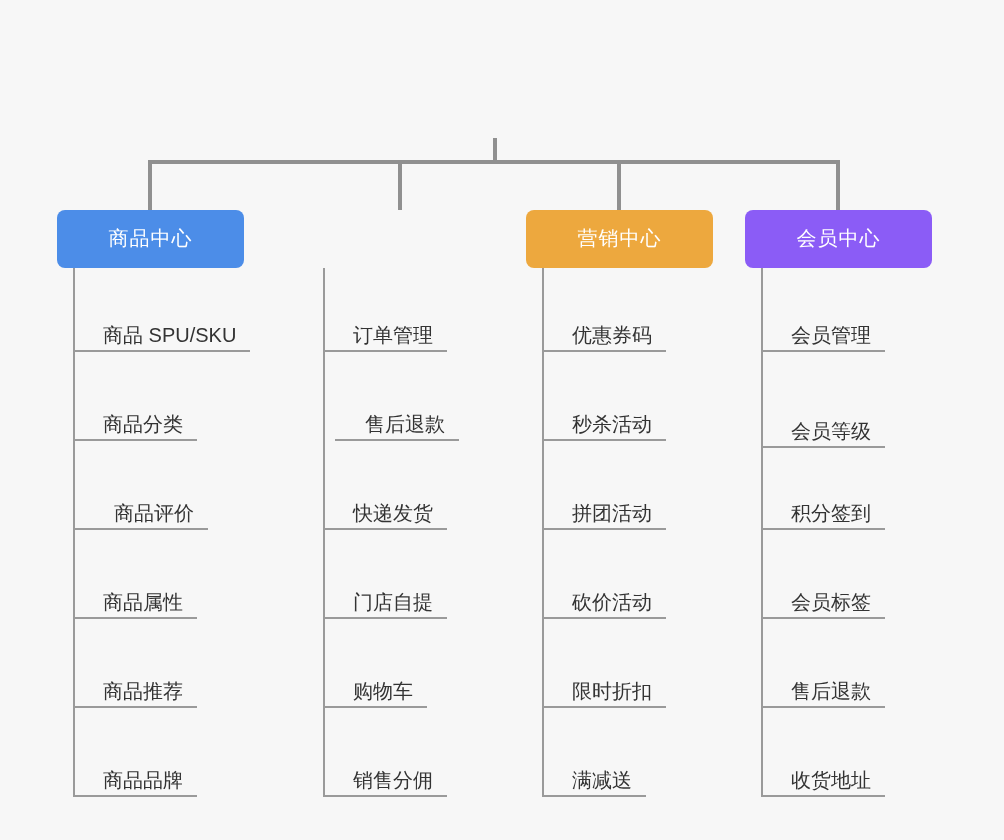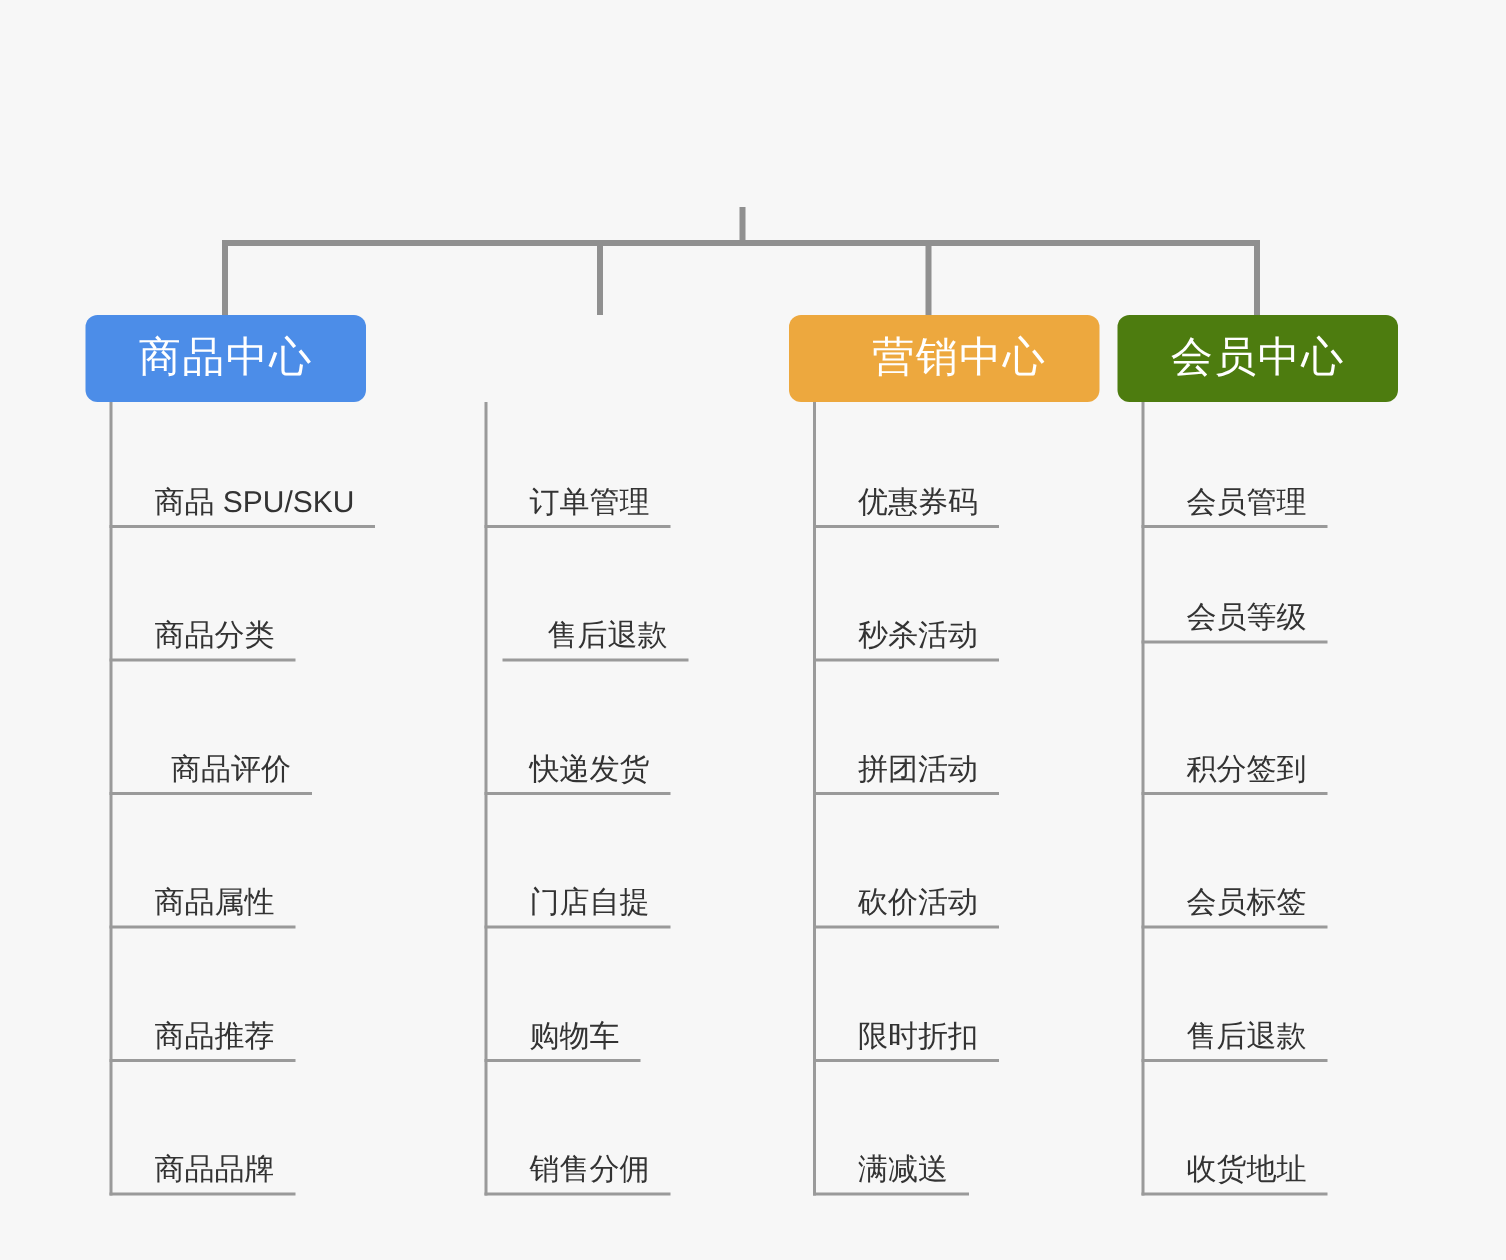--- a/index.html
+++ b/index.html
@@ -79,21 +79,21 @@
     top: 0;
     width: 187px;
     height: 58px;
     border-radius: 8px;
     display: flex;
     align-items: center;
     justify-content: center;
   }
   .branch-label {
     color: #FFFFFF;
-    font-size: 28px;
+    font-size: 20px;
     line-height: 1;
     letter-spacing: 1px;
     padding-bottom: 2px;
   }
   .branch-spine {
     position: absolute;
     left: 16px;
     top: 58px;
     width: 2px;
     height: 529px;
@@ -148,43 +148,43 @@
           <div class="item" style="top: 187px; margin-left: 12px;">售后退款</div>
           <div class="item" style="top: 276px;">快递发货</div>
           <div class="item" style="top: 365px;">门店自提</div>
           <div class="item" style="top: 454px;">购物车</div>
           <div class="item" style="top: 543px;">销售分佣</div>
         </div>
   </div>
 
   <div class="branch" style="left: 526px;">
     <div class="branch-drop"></div>
-    <div class="branch-box" style="background: rgb(237, 168, 62); padding-left: 20px;">
+    <div class="branch-box" style="background: rgb(237, 168, 62);">
       <span class="branch-label">营销中心</span>
     </div>
     <div class="branch-spine"></div>
     <div class="branch-items">
           <div class="item" style="top: 98px;">优惠券码</div>
           <div class="item" style="top: 187px;">秒杀活动</div>
           <div class="item" style="top: 276px;">拼团活动</div>
           <div class="item" style="top: 365px;">砍价活动</div>
           <div class="item" style="top: 454px;">限时折扣</div>
           <div class="item" style="top: 543px;">满减送</div>
         </div>
   </div>
 
   <div class="branch" style="left: 745px;">
     <div class="branch-drop"></div>
-    <div class="branch-box" style="background: #4d7c0f;">
+    <div class="branch-box" style="background: #8b5cf6;">
       <span class="branch-label">会员中心</span>
     </div>
     <div class="branch-spine"></div>
     <div class="branch-items">
           <div class="item" style="top: 98px;">会员管理</div>
-          <div class="item" style="top: 175px; font-family: Liberation Serif, serif;">会员等级</div>
+          <div class="item" style="top: 194px; font-family: Liberation Serif, serif;">会员等级</div>
           <div class="item" style="top: 276px;">积分签到</div>
           <div class="item" style="top: 365px;">会员标签</div>
           <div class="item" style="top: 454px;">售后退款</div>
           <div class="item" style="top: 543px;">收货地址</div>
         </div>
   </div>
 </div>
 
 </div>
 

